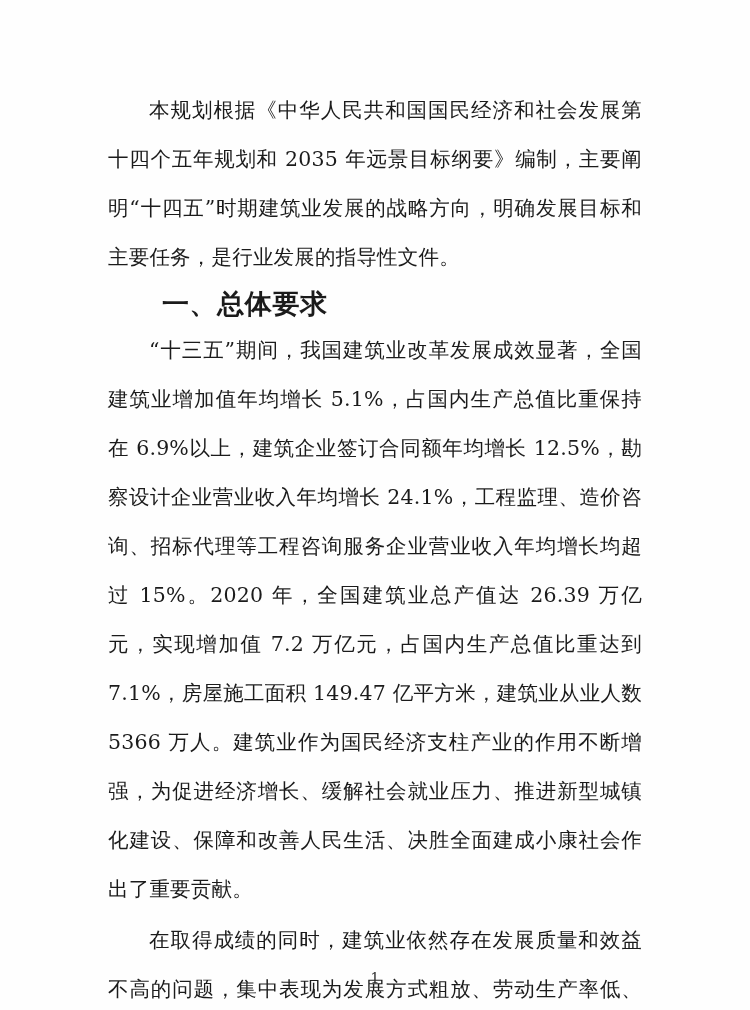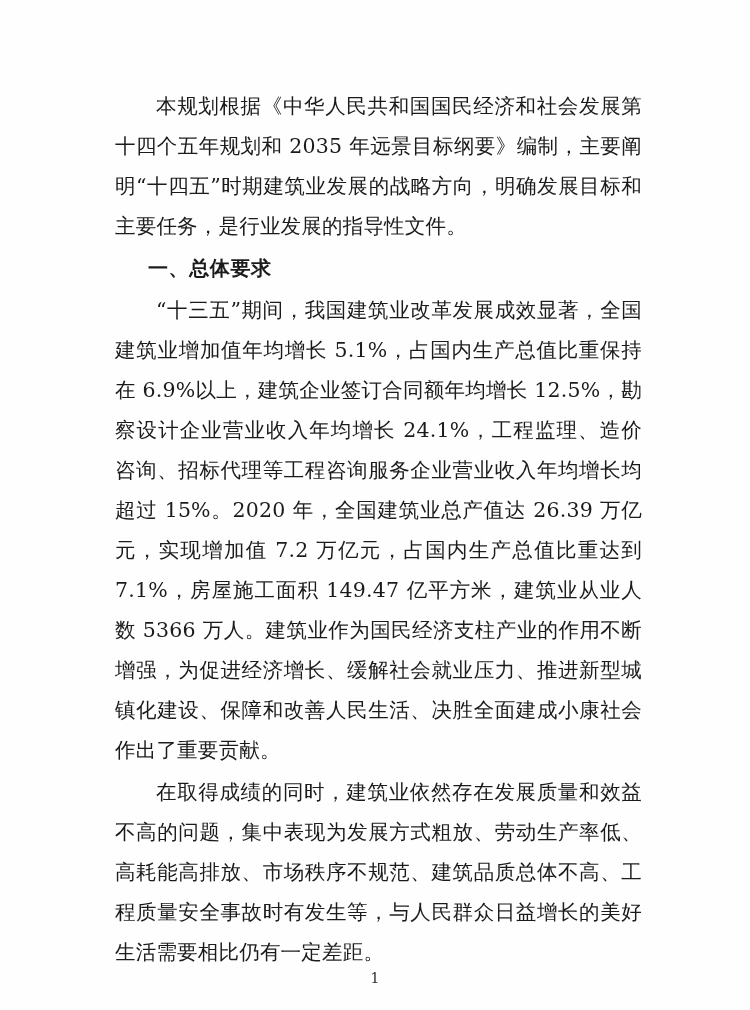--- a/index.html
+++ b/index.html
@@ -22,32 +22,32 @@
     width: 750px;
     height: 1010px;
     background: #fefefe;
     box-sizing: border-box;
     padding: 86px 108px 40px 108px;
   }
   .doc-body {
     width: 534px;
   }
   p.para {
-    margin: 0 0 2px 7px;
+    margin: 0 0 2px 0;
     font-size: 20.5px;
-    line-height: 40px;
+    line-height: 49px;
     text-align: justify;
     text-justify: inter-ideograph;
     text-indent: 2em;
     letter-spacing: 0.2px;
     font-family: "DejaVu Serif", "Liberation Serif", serif;
   }
   p.heading {
     margin: 0 0 2px 0;
-    font-size: 20px;
+    font-size: 27px;
     line-height: 40px;
     text-indent: 2em;
     font-weight: bold;
     letter-spacing: 0.6px;
     font-family: "DejaVu Sans", "Liberation Sans", sans-serif;
   }
   p.subheading {
     margin: 0 0 2px 0;
     font-size: 20.5px;
     line-height: 40px;

